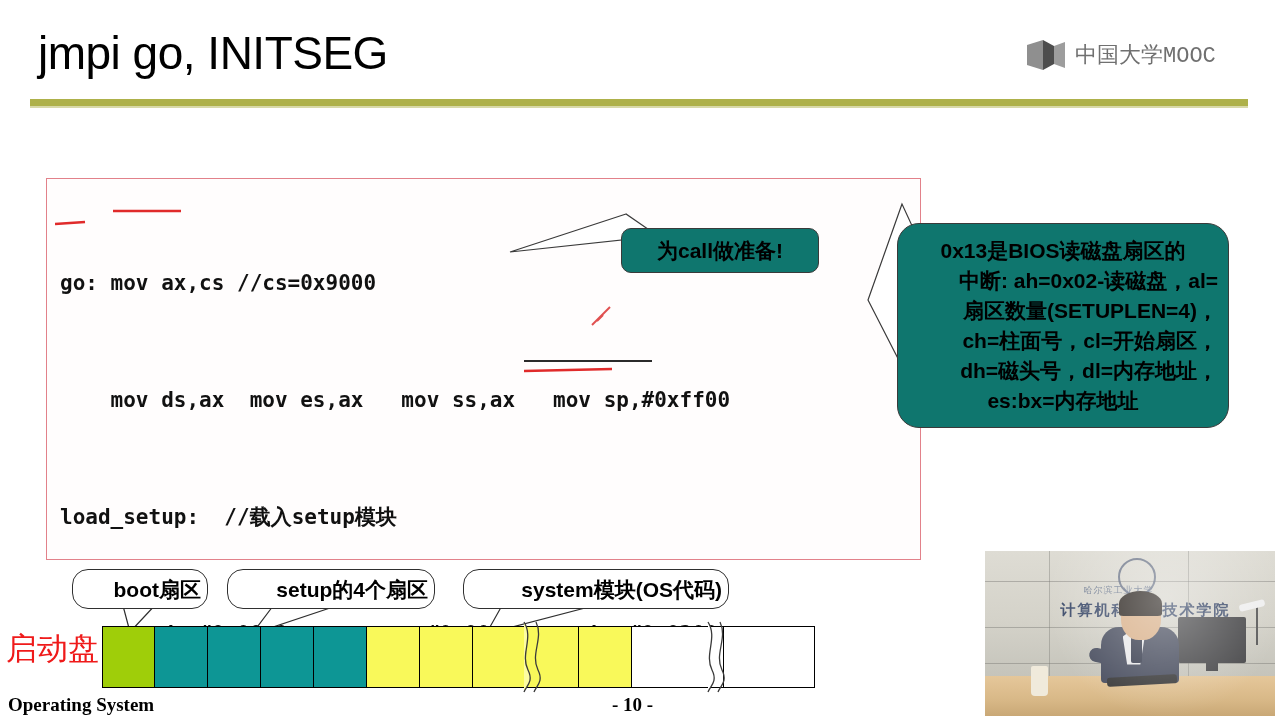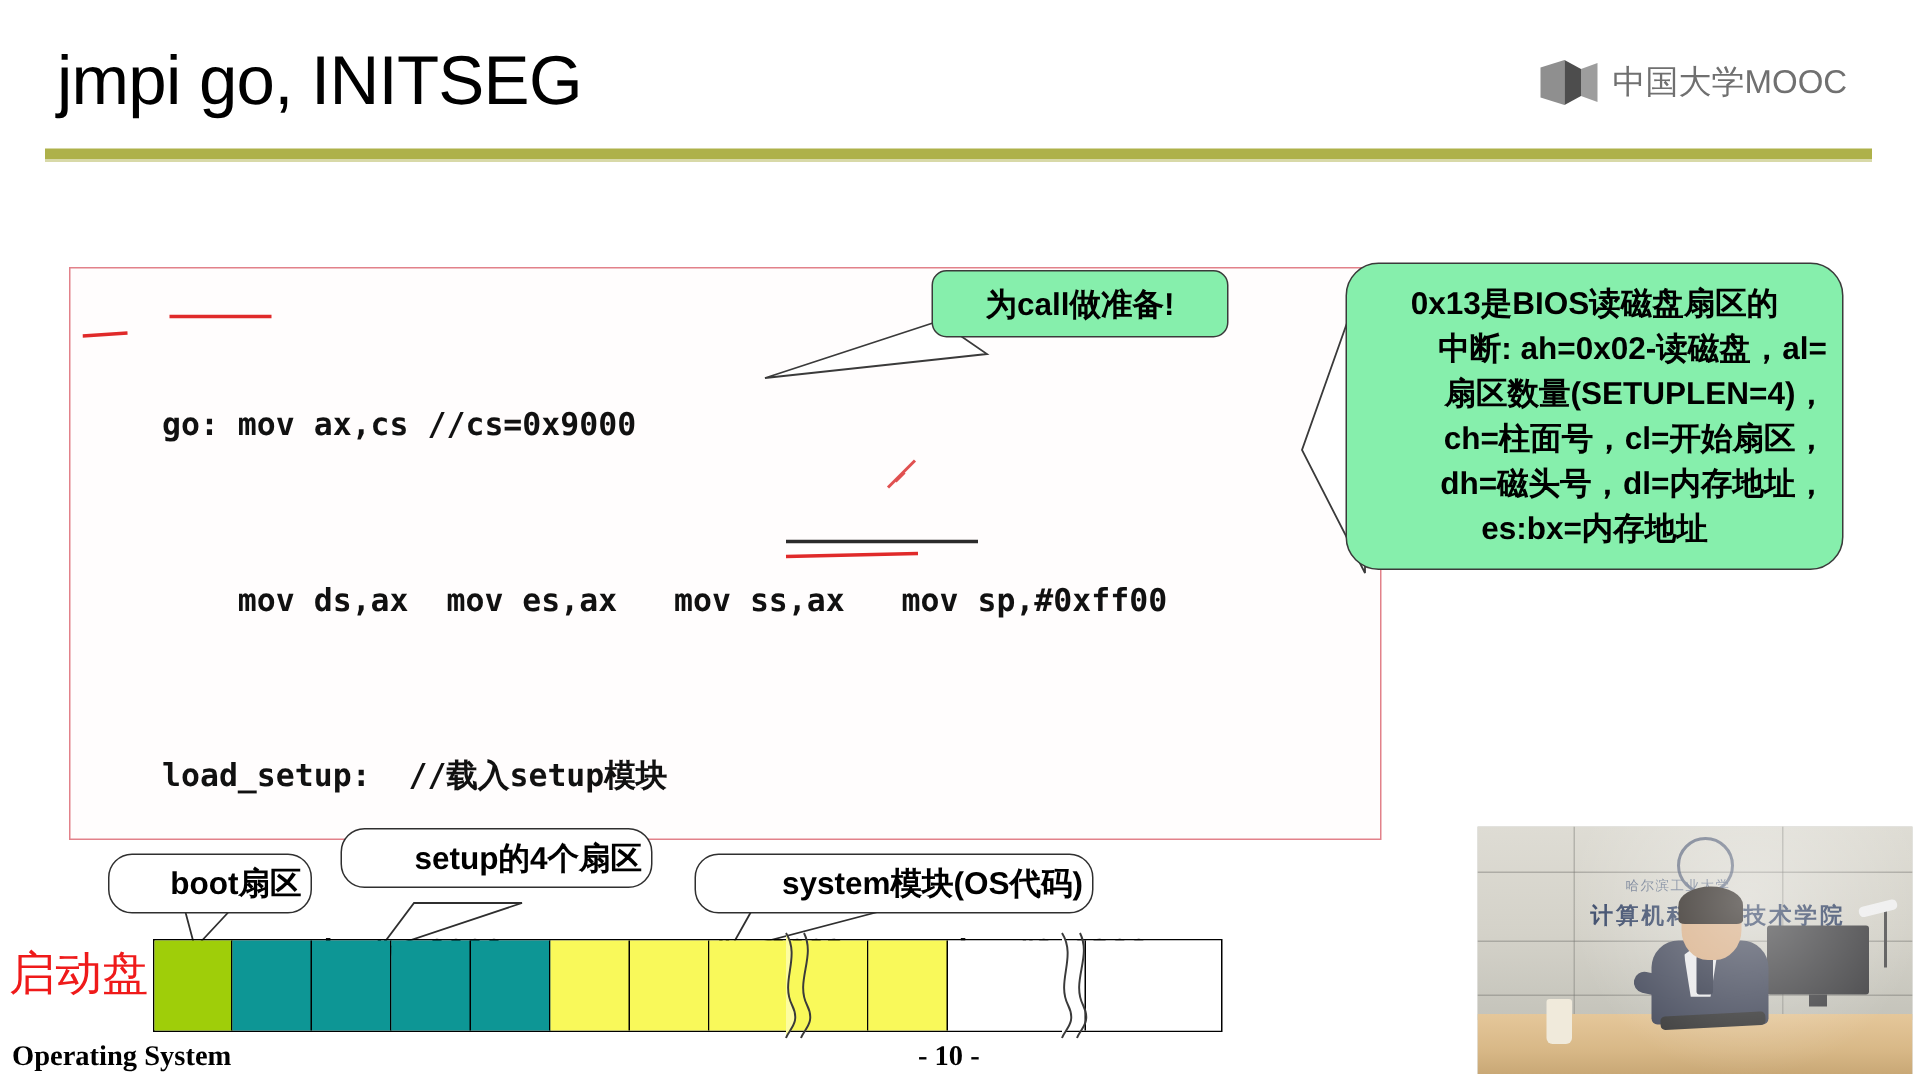--- a/index.html
+++ b/index.html
@@ -49,21 +49,21 @@
     display: flex;
     align-items: center;
     gap: 9px;
   }
   .logo-mark { width: 40px; height: 32px; display:block; }
   .logo-text {
     font-size: 22px;
     color: #707070;
     letter-spacing: 0px;
     white-space: nowrap;
-    font-family: Liberation Sans, sans-serif;
+    font-family: Liberation Mono, monospace;
   }
 
   
   .bullet-row {
     position: absolute;
     left: 44px; top: 130px;
     display: flex; align-items: center; gap: 12px;
   }
   .bullet-square {
     width: 15px; height: 15px;
@@ -90,34 +90,35 @@
     position: absolute;
     left: 60px; top: 186px;
     width: 900px;
     font-family: "DejaVu Sans Mono", "Liberation Mono", monospace;
     font-weight: bold;
     font-size: 21px;
     line-height: 39px;
     color: #111;
     white-space: pre;
   }
-  .code-lines .ln { display: block; height: 39px; margin-left: 48px; }
+  .code-lines .ln { display: block; height: 39px; }
 
   
   .callout {
     position: absolute;
-    background: #86efac;
+    background: #0f766e;
     border: 1.3px solid #3a3a3a;
     box-sizing: border-box;
     display: flex;
     align-items: center;
     justify-content: center;
     text-align: center;
     color: #000;
     font-weight: bold;
+    margin-top: 48px;
   }
 
   #callout-call {
     left: 621px; top: 180px;
     width: 198px; height: 45px;
     border-radius: 10px;
     font-size: 21px;
   }
 
   #callout-bios {
@@ -153,21 +154,21 @@
     color: #000;
     text-align: center;
     display: flex;
     align-items: center;
     justify-content: flex-end;
     line-height: 27px;
     padding: 0 6px;
     z-index: 4;
   }
   #label-boot   { left: 72px;  top: 569px; width: 136px; height: 40px; }
-  #label-setup  { left: 227px; top: 552px; width: 208px; height: 40px; }
+  #label-setup  { left: 227px; top: 569px; width: 208px; height: 40px; }
   #label-system { left: 463px; top: 569px; width: 266px; height: 40px; }
 
   
   .disk-title {
     position: absolute;
     left: 6px; top: 628px;
     font-size: 31px;
     font-weight: normal;
     color: #ef1a1a;
     white-space: nowrap;

